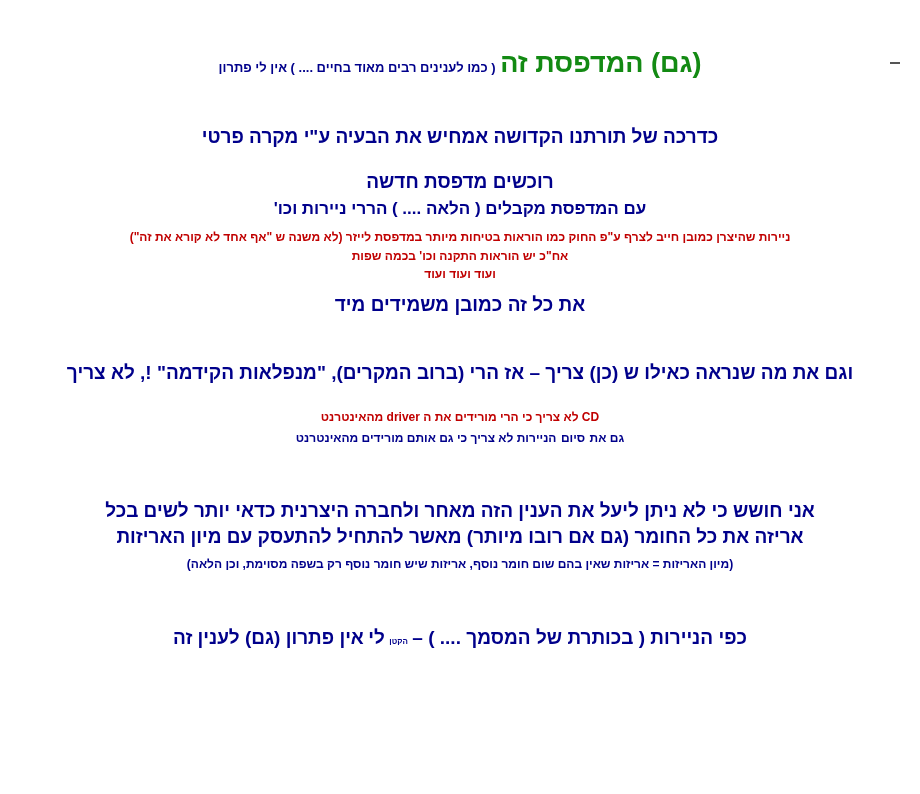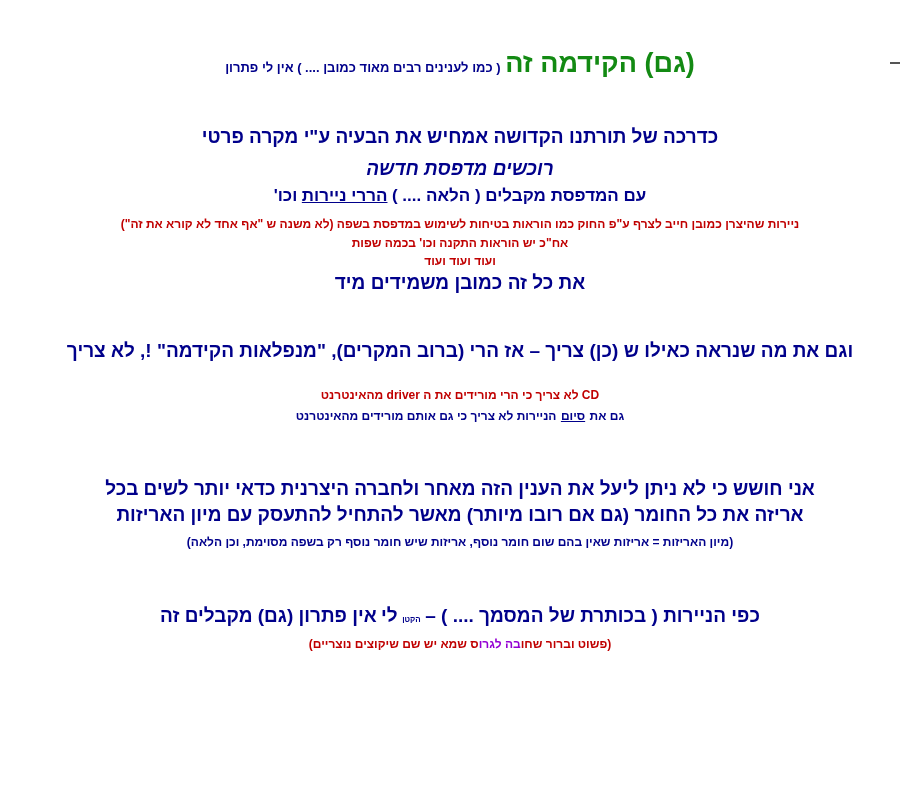--- a/index.html
+++ b/index.html
@@ -82,63 +82,62 @@
     color: #00008b;
     font-size: 8px;
     font-weight: bold;
   }
   .purple {
     color: #9400d3;
     font-size: 12px;
     font-weight: bold;
   }
   .u {
-    text-decoration: underline;
   }
   .sect1 { margin-top: 45px; }
-  .sect1-l2 { margin-top: 6px; font-style: italic; }
+  .sect1-l2 { margin-top: 19px; }
   .sect1-l3 { margin-top: 4px; }
   .sect1-l4 { margin-top: 6px; }
-  .sect1-l5 { }
+  .sect1-l5 { margin-top: 9px; }
   .sect2 { margin-top: 42px; }
   .sect2-l2 { margin-top: 22px; }
   .sect2-l3 { margin-top: 2px; }
   .sect3 { margin-top: 52px; }
   .sect3-l3 { margin-top: 5px; }
   .sect4 { margin-top: 52px; }
   .sect5 { margin-top: 52px; }
   .sect5-l2 { margin-top: 6px; }
 </style>
 </head>
 <body>
 
 <div class="page">
 
   <div class="top-marker"></div>
 
   <div class="content">
 
     <div class="title-line">
-      <span class="title-main">(גם) הקידמה זה</span>
-      <span class="title-sub">( כמו לענינים רבים מאוד כמובן .... ) אין לי פתרון</span>
+      <span class="title-main">(גם) המדפסת זה</span>
+      <span class="title-sub">( כמו לענינים רבים מאוד בחיים .... ) אין לי פתרון</span>
     </div>
 
     <div class="block sect1">
       <span class="blue-big">כדרכה של תורתנו הקדושה אמחיש את הבעיה ע"י מקרה פרטי</span>
     </div>
     <div class="block sect1-l2">
       <span class="blue-big">רוכשים מדפסת חדשה</span>
     </div>
     <div class="block sect1-l3">
       <span class="blue-mid">עם המדפסת מקבלים ( הלאה .... )</span>
       <span class="blue-mid u">הררי ניירות</span>
       <span class="blue-mid">וכו'</span>
     </div>
     <div class="block sect1-l4">
-      <span class="red-small">ניירות שהיצרן כמובן חייב לצרף ע"פ החוק כמו הוראות בטיחות לשימוש במדפסת בשפה (לא משנה ש "אף אחד לא קורא את זה")</span>
+      <span class="red-small">ניירות שהיצרן כמובן חייב לצרף ע"פ החוק כמו הוראות בטיחות מיותר במדפסת לייזר (לא משנה ש "אף אחד לא קורא את זה")</span>
     </div>
     <div class="block">
       <span class="red-small">אח"כ יש הוראות התקנה וכו' בכמה שפות</span>
     </div>
     <div class="block">
       <span class="red-small">ועוד ועוד ועוד</span>
     </div>
     <div class="block sect1-l5">
       <span class="blue-big">את כל זה כמובן משמידים מיד</span>
     </div>
@@ -162,22 +161,19 @@
       <span class="blue-big">אריזה את כל החומר (גם אם רובו מיותר) מאשר להתחיל להתעסק עם מיון האריזות</span>
     </div>
     <div class="block sect3-l3">
       <span class="blue-small">(מיון האריזות = אריזות שאין בהם שום חומר נוסף, אריזות שיש חומר נוסף רק בשפה מסוימת, וכן הלאה)</span>
     </div>
 
     <div class="block sect4">
       <span class="blue-big">כפי הניירות ( בכותרת של המסמך .... ) –</span>
       <span class="tiny-note">הקטן</span>
       <span class="blue-big">לי</span>
-      <span class="blue-big">אין פתרון (גם) מקבלים זה</span>
+      <span class="blue-big">אין פתרון (גם) לענין זה</span>
     </div>
 
-    <div class="block sect5-l2">
-      <span class="red-small">(פשוט וברור ש</span><span class="red-small">חו</span><span class="purple">בה לגרו</span><span class="red-small">ס</span><span class="red-small"> שמא יש שם שיקוצים נוצריים)</span>
-    </div>
 
   </div>
 
 </div>
 
 </body></html>

